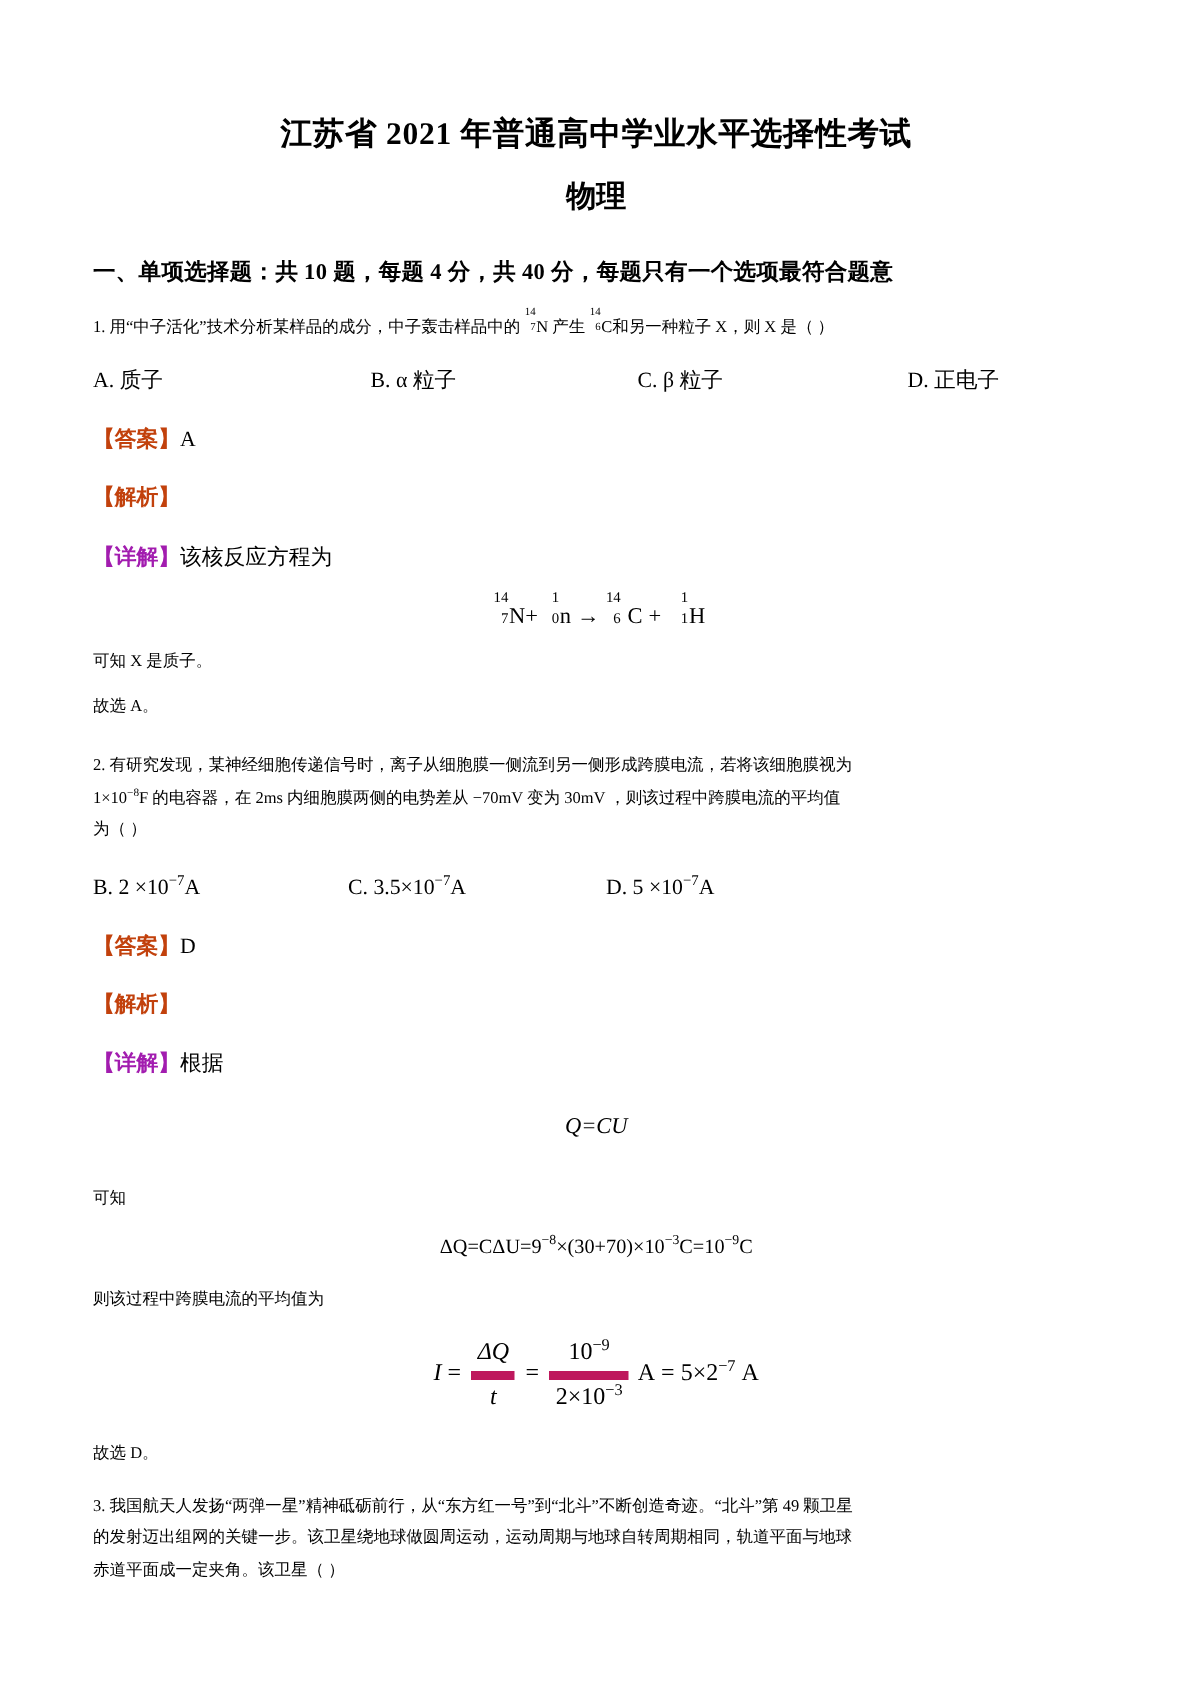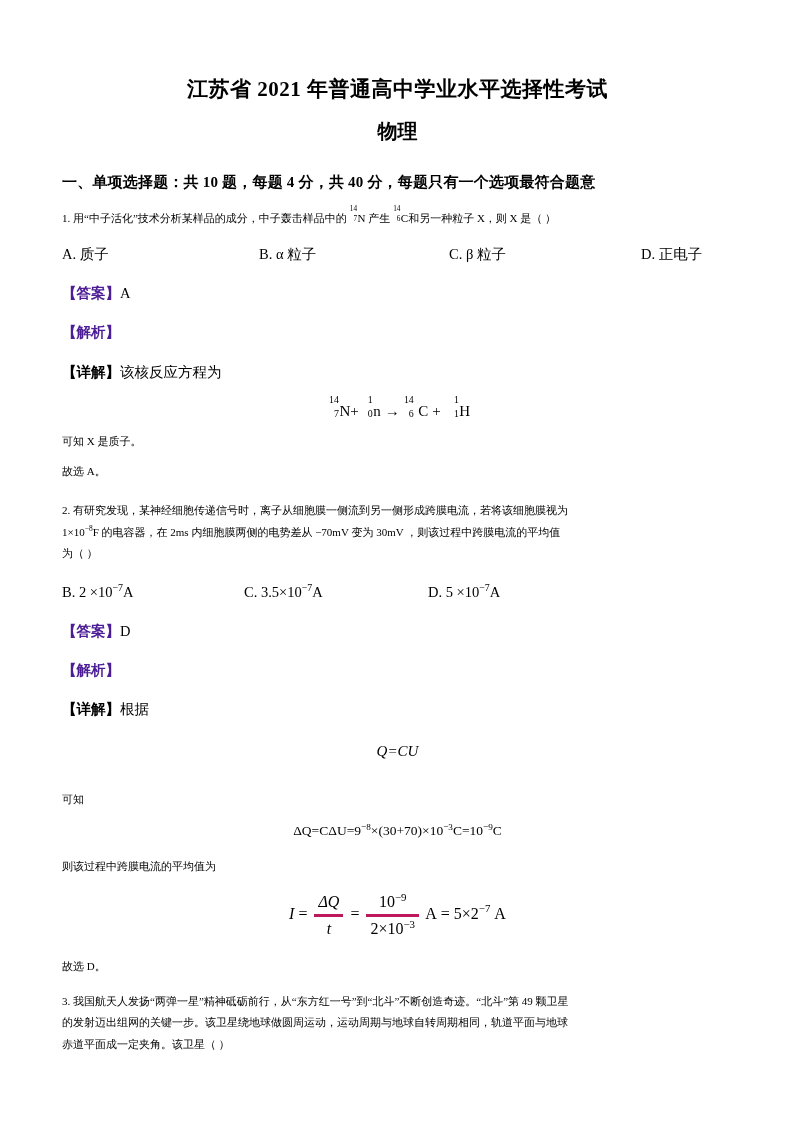--- a/index.html
+++ b/index.html
@@ -59,45 +59,44 @@
   }
   .spaced { margin-top: 8px; }
   .spaced-sm { margin-top: 9px; }
 
   
   .options {
     display: flex;
     font-size: 14.5px;
     line-height: 1.95;
     margin-top: 11px;
-    gap: 12px;
   }
   .opt { flex: 0 0 auto; }
   .opt-a { width: 185px; }
   .opt-b { width: 178px; }
   .opt-c { width: 180px; }
   .opt-d { width: auto; }
 
   .options.q2 { margin-top: 13px; }
   .options.q2 .opt-a { width: 172px; }
   .options.q2 .opt-b { width: 170px; }
   .options.q2 .opt-c { width: 172px; }
 
   
   .marker-line {
     font-size: 14.5px;
     line-height: 1.95;
     margin-top: 11px;
   }
   .marker {
-    color: #4c1d95;
+    color: #c2410c;
     font-weight: bold;
   }
   .marker-dark {
-    color: #000000;
+    color: #a21caf;
     font-weight: bold;
   }
 
   
   .math-center {
     text-align: center;
     font-family: "Liberation Serif", "DejaVu Serif", serif;
     margin-top: 14px;
   }
   .mi { font-style: italic; }
@@ -143,21 +142,21 @@
   
   .frac {
     display: inline-block;
     vertical-align: middle;
     text-align: center;
     margin: 0 3px;
   }
   .frac .num {
     display: block;
     padding: 0 4px 1px 4px;
-    border-bottom: 3px solid #be185d;
+    border-bottom: 6px solid #be185d;
     line-height: 1.35;
   }
   .frac .den {
     display: block;
     padding: 1px 4px 0 4px;
     line-height: 1.35;
   }
   .eqspace { display: inline-block; width: 4px; }
 </style>
 </head>

